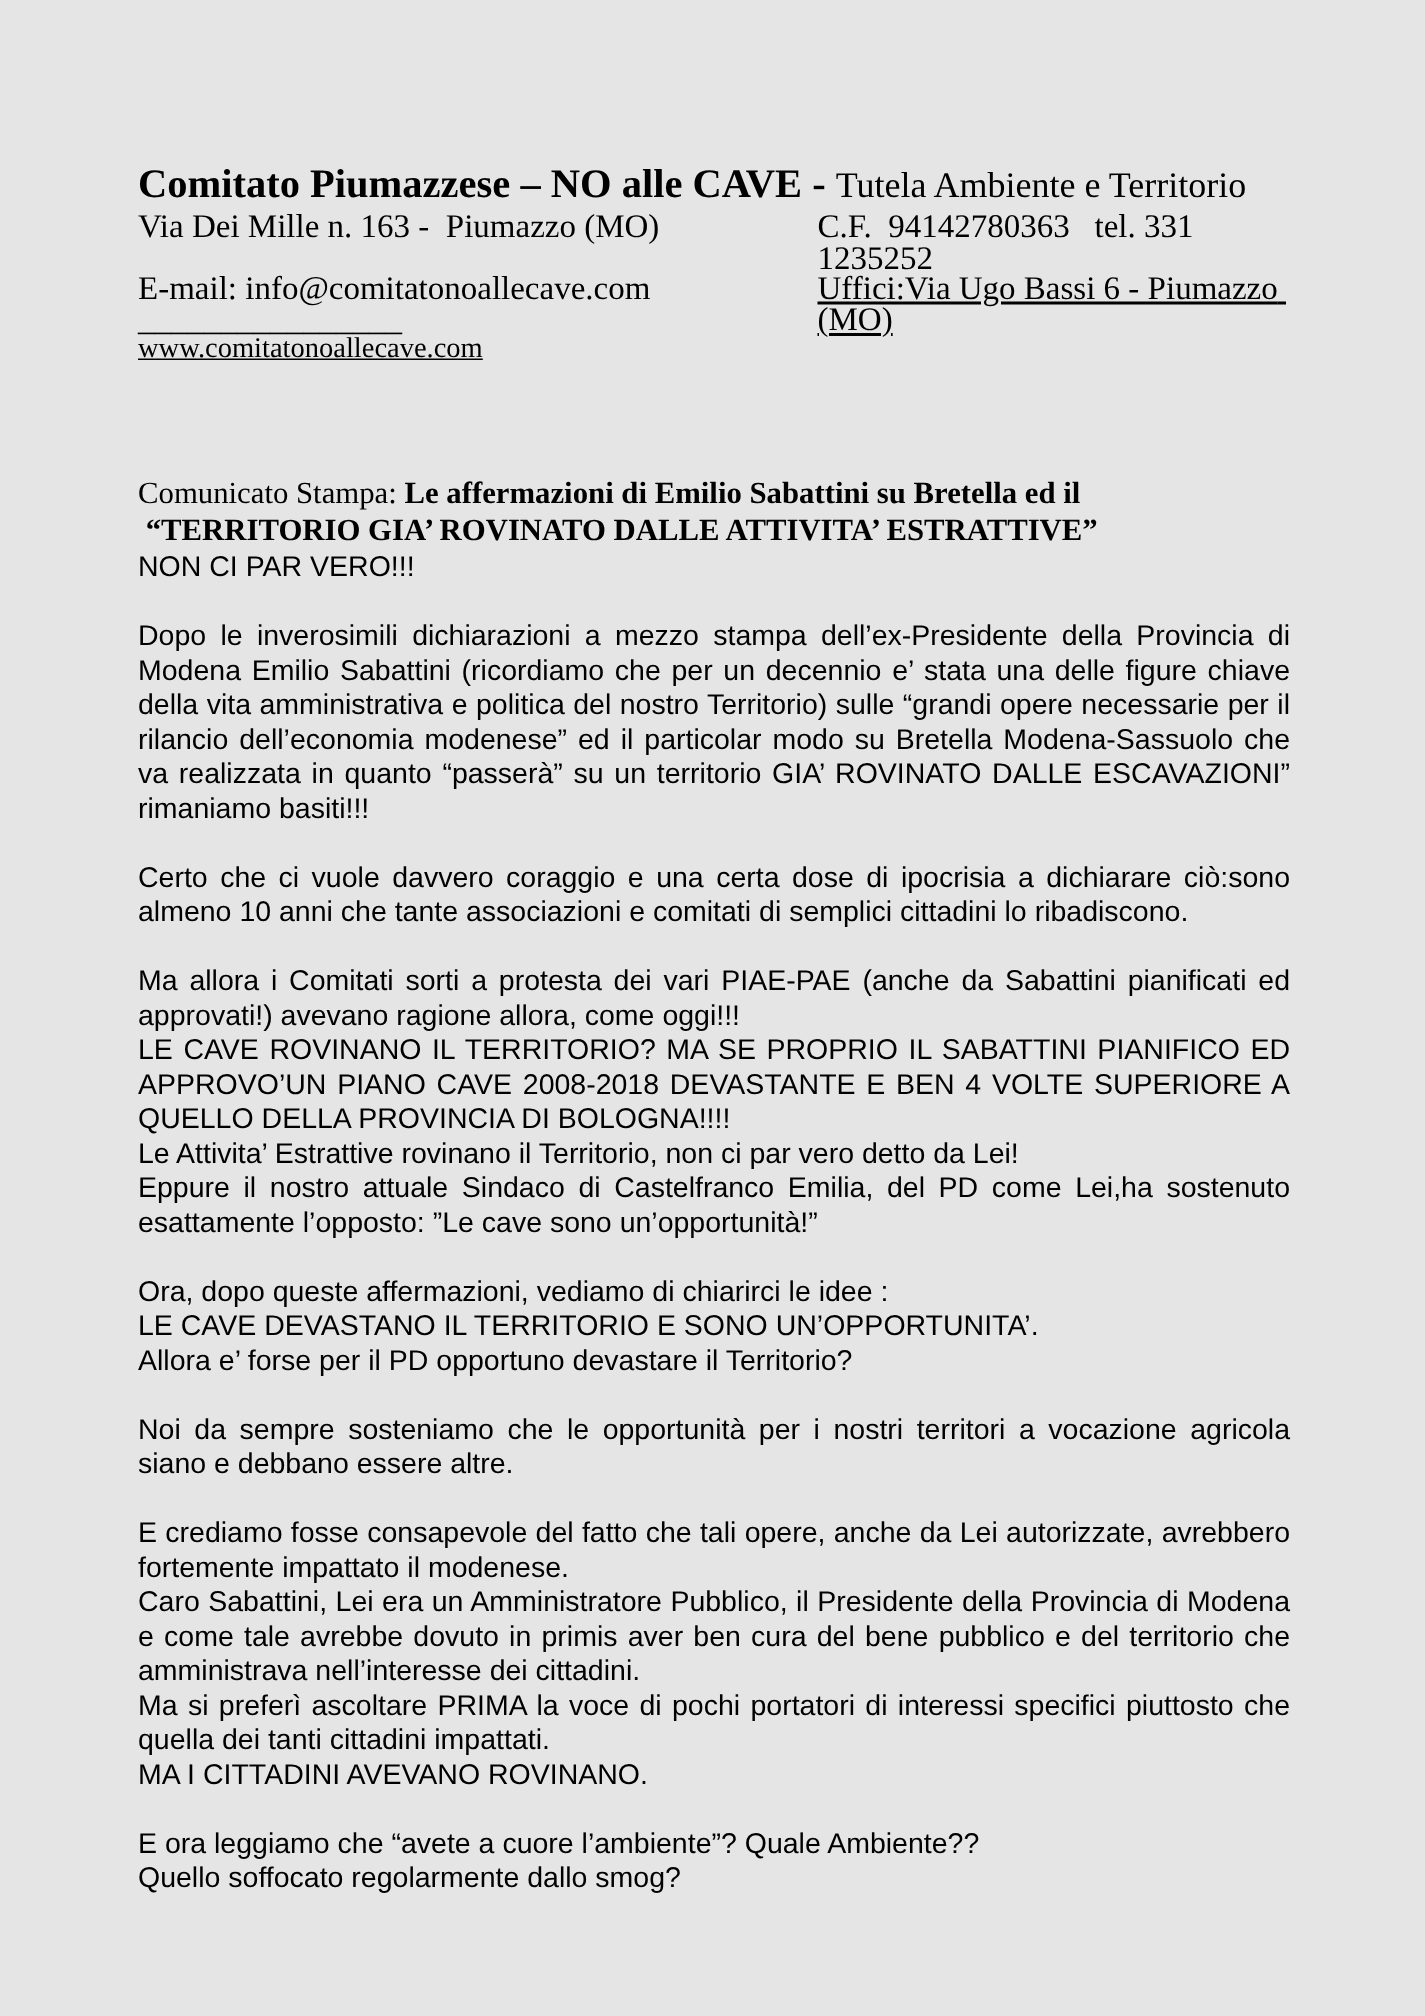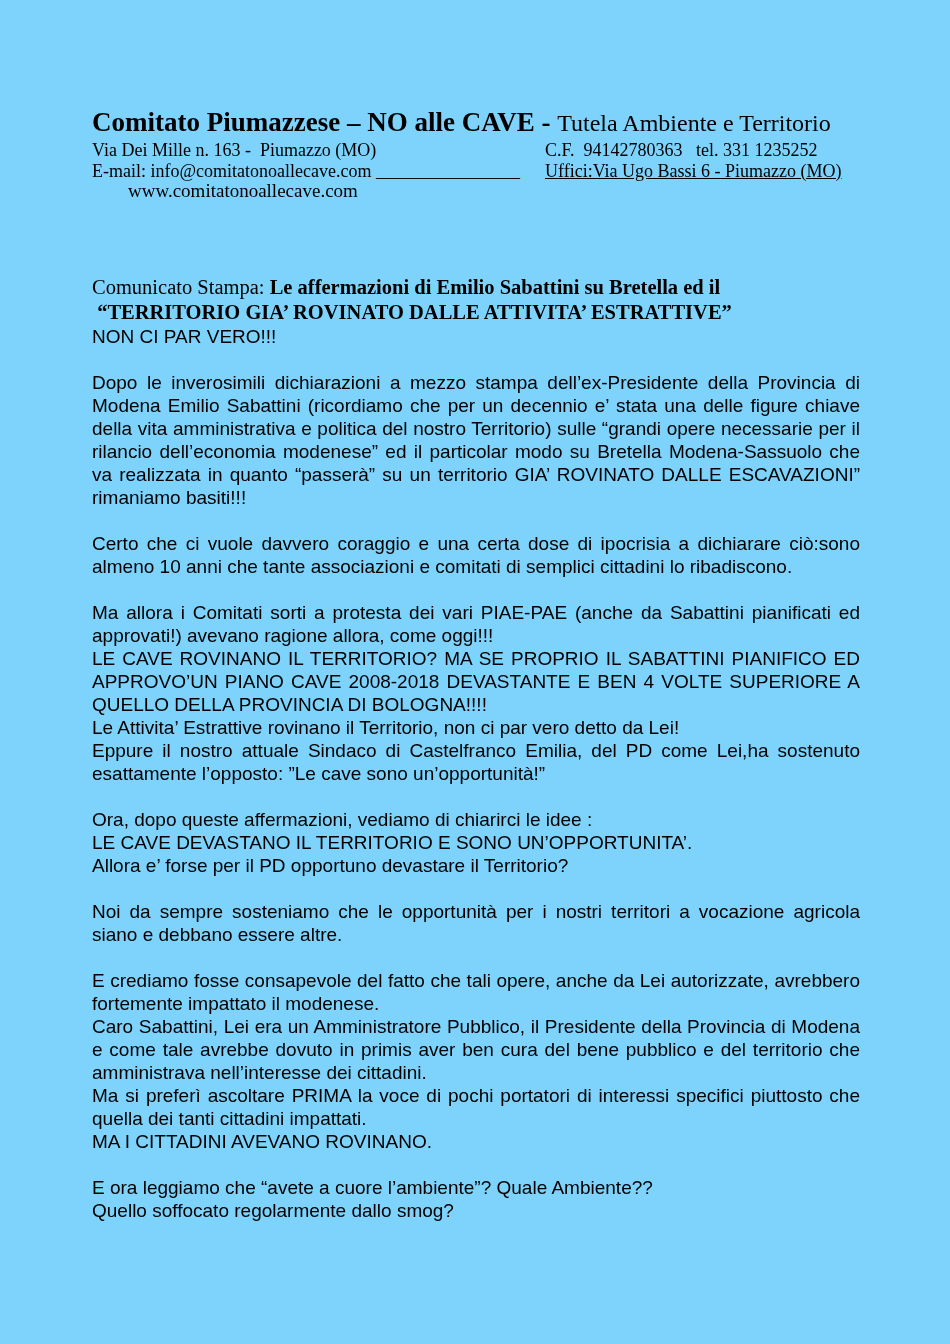--- a/index.html
+++ b/index.html
@@ -1,37 +1,37 @@
 <!DOCTYPE html>
 <html><head>
 <meta charset="utf-8">
 <style>
   * { box-sizing: border-box; }
   html, body { margin: 0; padding: 0; background: #ffffff; }
   .page {
     width: 950px;
     height: 1344px;
     margin: 0 auto;
-    background: #7dd3fc;
+    background: #e5e5e5;
     color: #000000;
     padding: 106px 90px 0 92px;
     font-family: "Liberation Serif", serif;
     overflow: hidden;
   }
   
   .title-line { font-size: 27px; line-height: 33px; white-space: nowrap; }
   .title-bold { font-weight: bold; white-space: pre-wrap; }
   .title-tag  { font-size: 24px; white-space: pre-wrap; }
-  .hrow { display: flex; font-size: 18px; line-height: 20.5px; }
+  .hrow { display: flex; font-size: 22px; line-height: 20.5px; }
   .hrow span { white-space: pre-wrap; }
   .hleft  { flex: 0 0 453px; width: 453px; }
   .hright { flex: 1; }
   .underline { text-decoration: underline; }
   .website-row { font-size: 19px; line-height: 20.5px; }
-  .website { color: #000000; cursor: pointer; margin-left: 36px; }
+  .website { text-decoration: underline; color: #000000; cursor: pointer; }
   
   .subject {
     margin-top: 73px;
     font-family: "Liberation Serif", serif;
     font-size: 20.5px;
     line-height: 25px;
   }
   .subject span { white-space: pre-wrap; }
   .subject-label { font-weight: normal; }
   .subject-bold  { font-weight: bold; text-align: center; }

